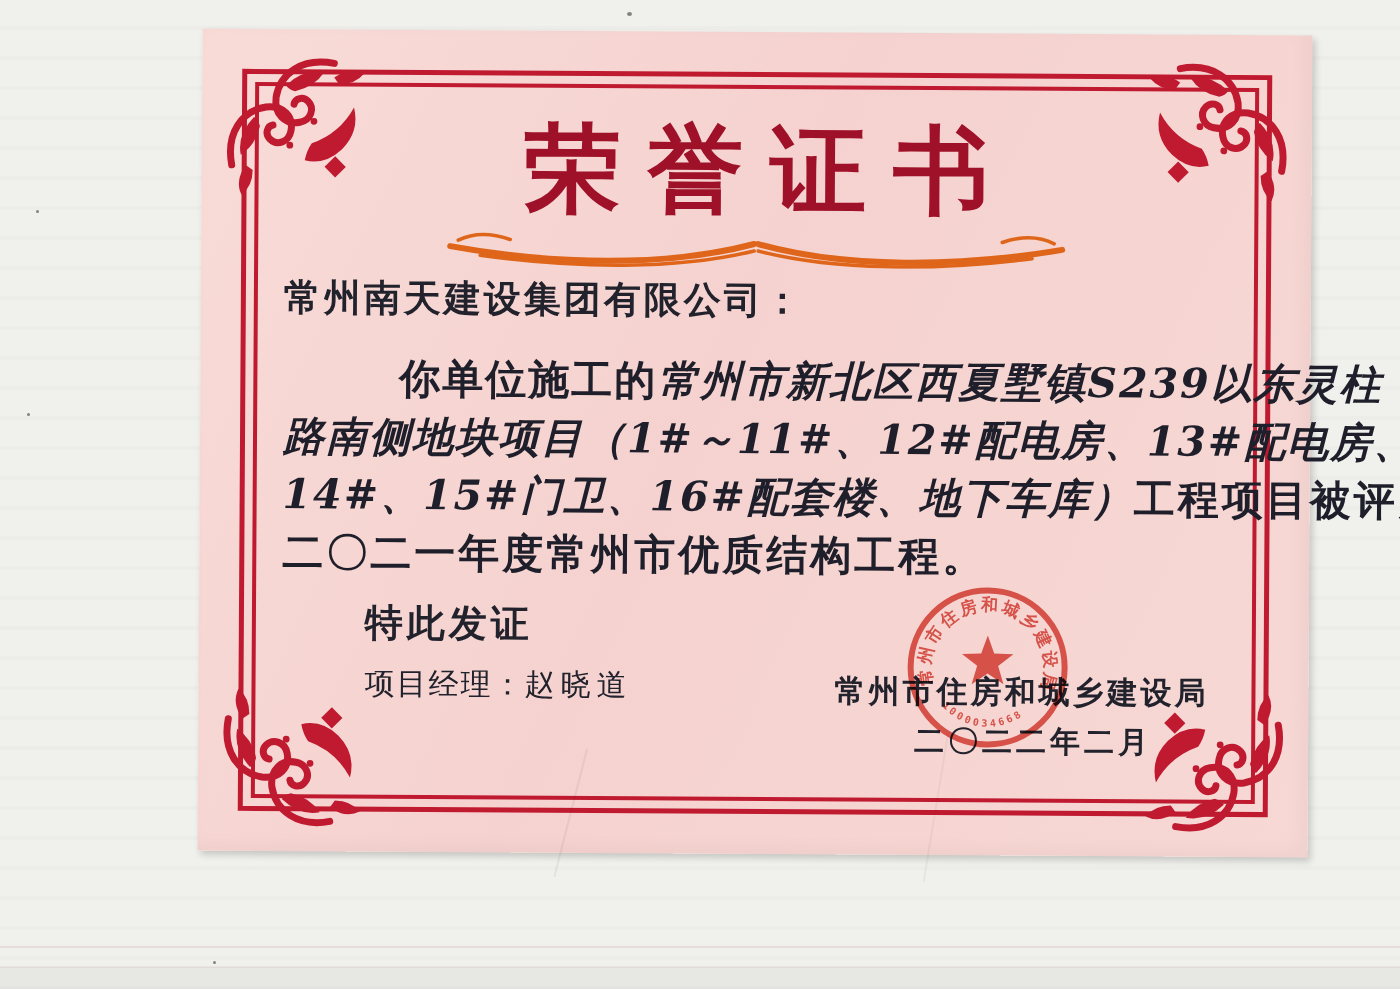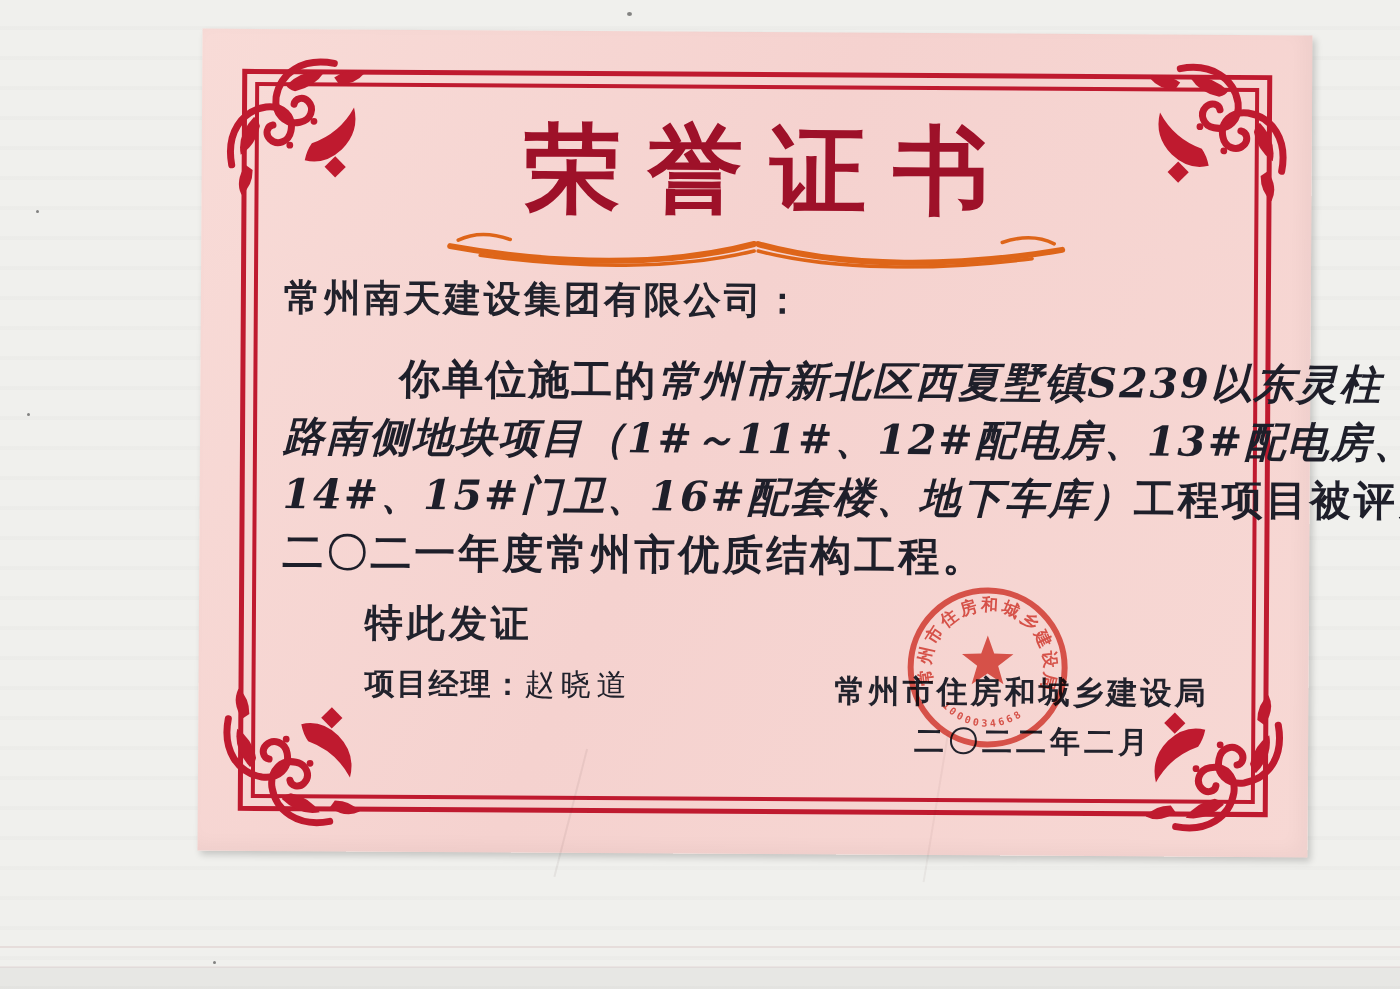--- a/index.html
+++ b/index.html
@@ -56,21 +56,21 @@
     font-family:"DejaVu Serif","Liberation Serif",serif;
     font-style:italic;font-weight:600;letter-spacing:2px;
   }
   .closing{
     position:absolute;left:166px;top:568px;
     font-size:38px;font-weight:700;color:#21222c;letter-spacing:4px;
   }
   .signature{
     position:absolute;left:166px;top:634px;font-size:30px;color:#21222c;white-space:nowrap;
   }
-  .signature .lbl{font-weight:700;letter-spacing:2px;text-align:center;}
+  .signature .lbl{font-weight:400;letter-spacing:2px;text-align:center;}
   .signature .name{font-weight:500;letter-spacing:6px;font-family:Liberation Sans, sans-serif;}
   .issuer{
     position:absolute;left:636px;top:638px;
     font-size:31px;font-weight:700;color:#21222c;letter-spacing:3px;white-space:nowrap;
   }
   .issue-date{
     position:absolute;left:716px;top:688px;
     font-size:30px;font-weight:600;color:#21222c;letter-spacing:4px;white-space:nowrap;
   }
   .seal{

